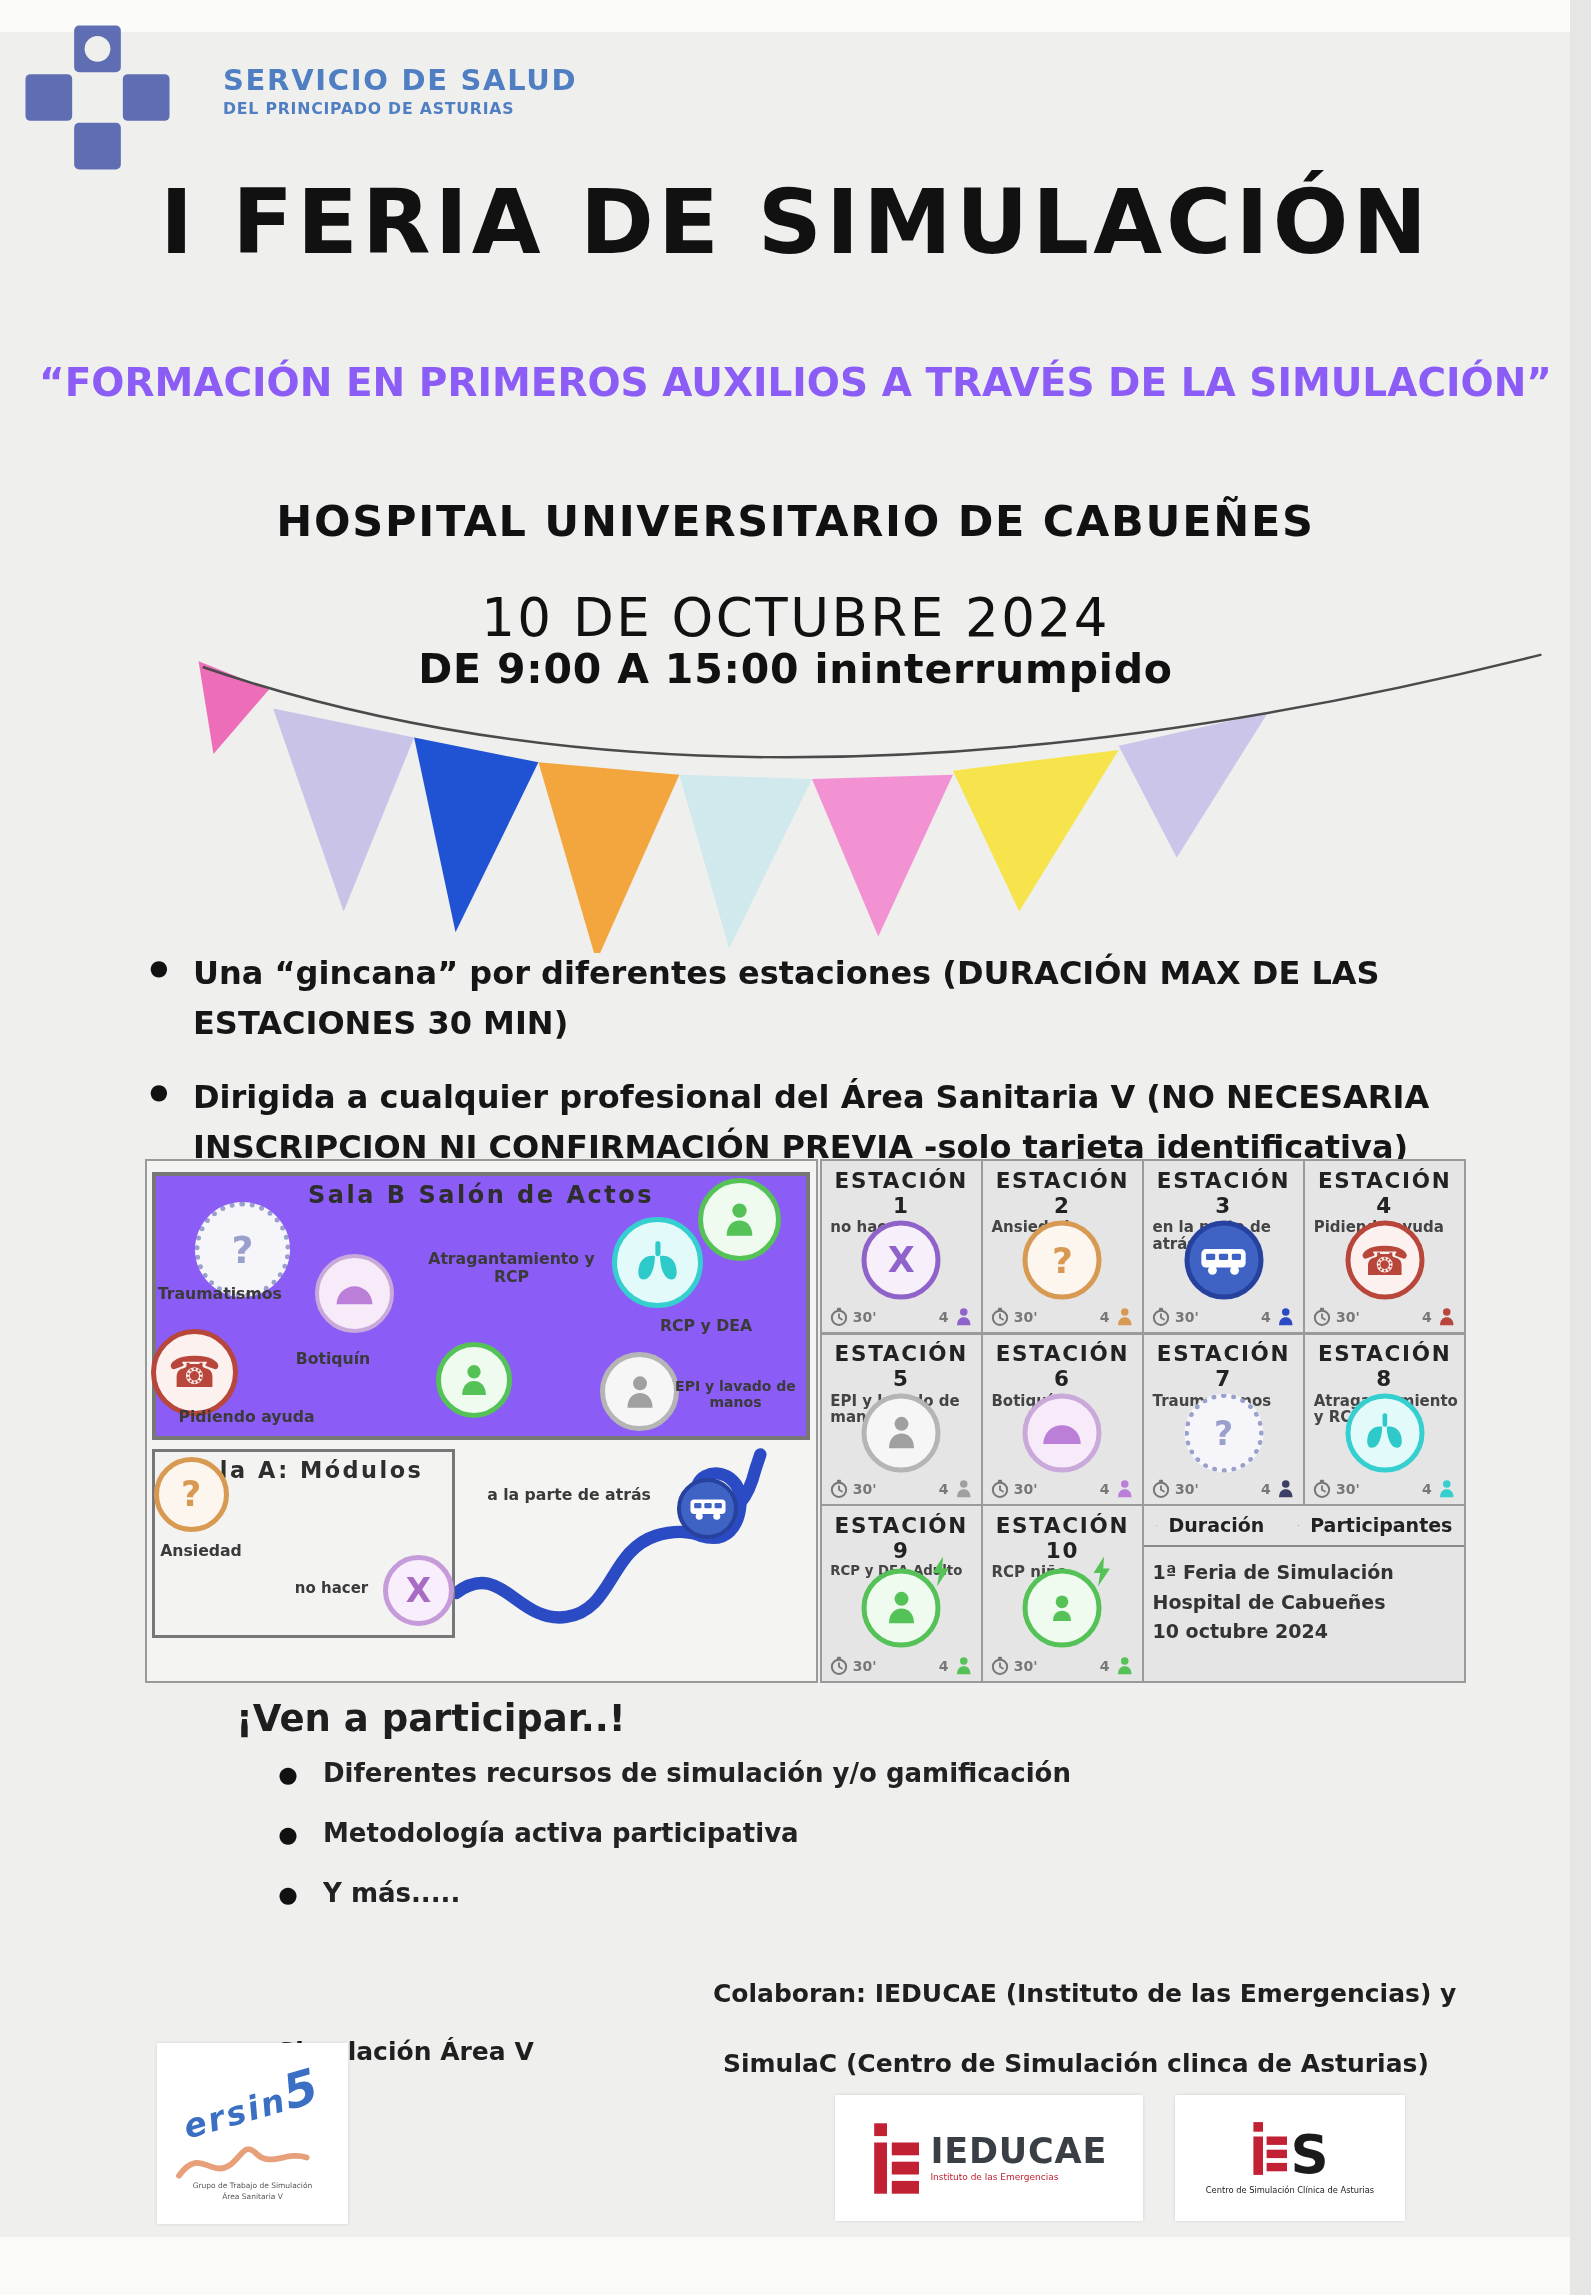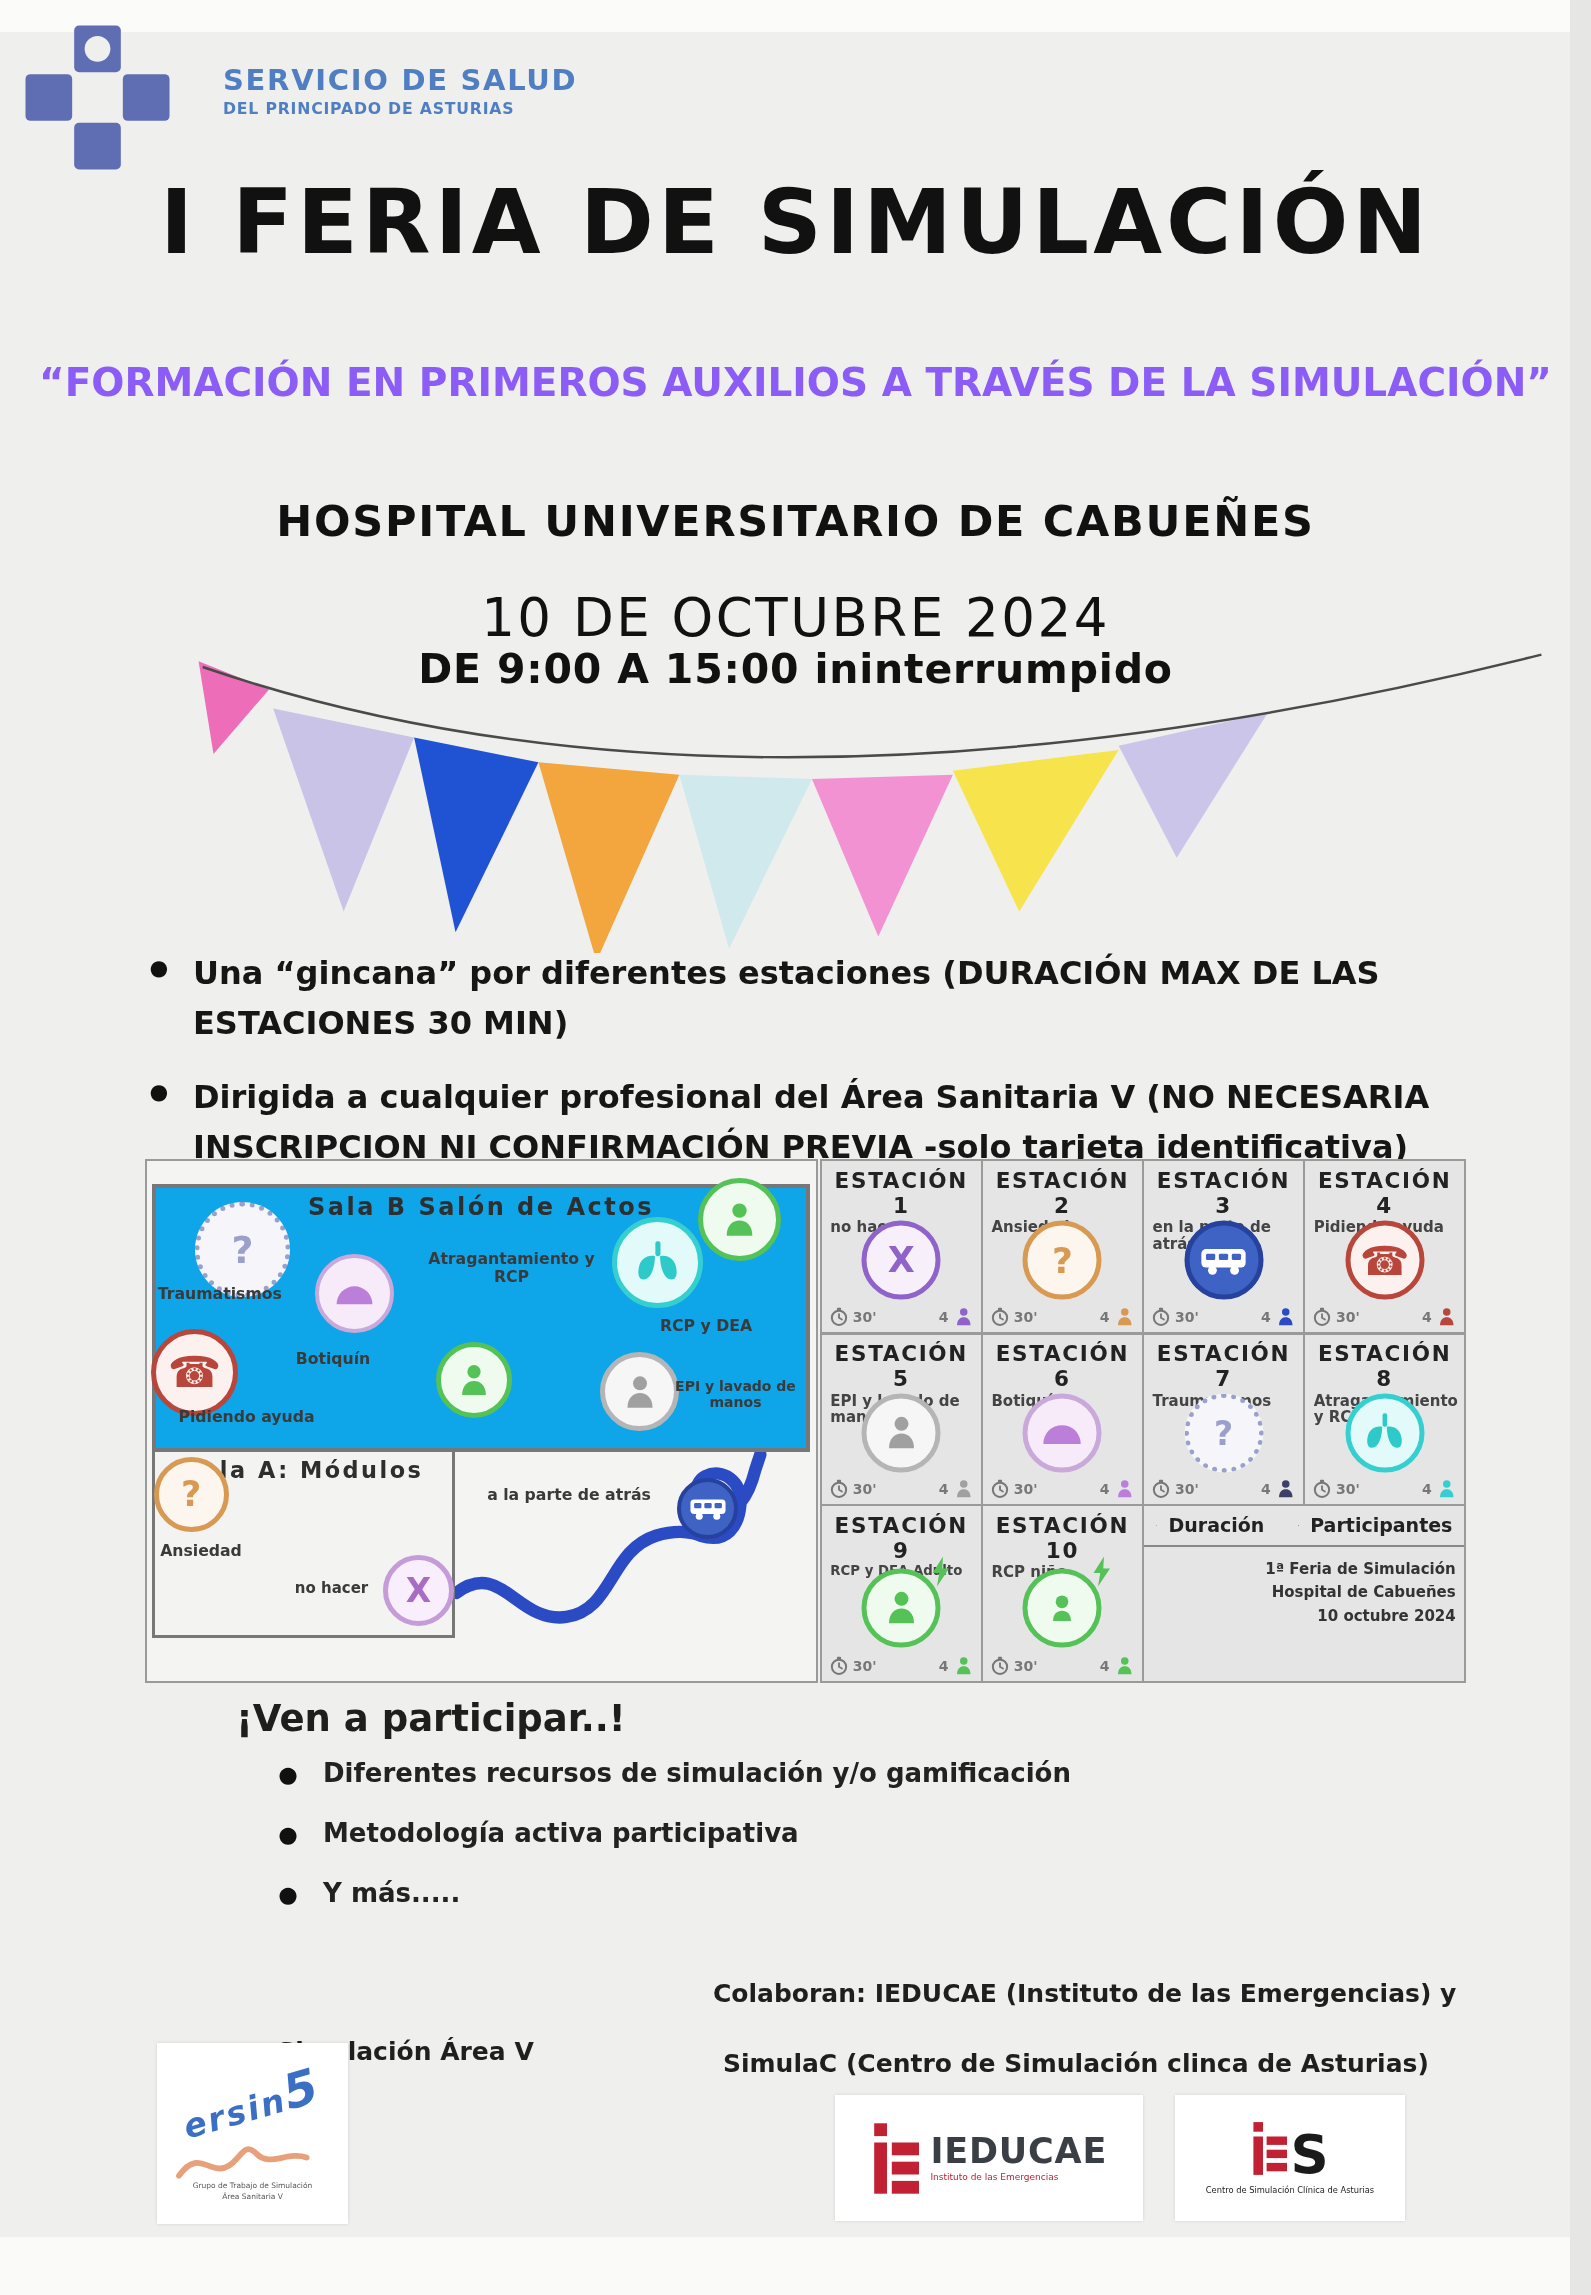--- a/index.html
+++ b/index.html
@@ -29,22 +29,22 @@
   .bunting{position:absolute;left:182px;top:638px;}
 
   .info-bullets{position:absolute;left:133px;top:949px;width:1359px;list-style:none;margin:0;padding:0;}
   .info-bullets li{position:relative;padding-left:60px;font-size:32px;font-weight:bold;
     line-height:1.55;color:#161616;margin-bottom:25px;}
   .info-bullets li::before{content:"●";position:absolute;left:16.6px;top:1.7px;font-size:21.5px;color:#111;}
 
   
   .map{position:absolute;left:145px;top:1159px;width:673px;height:524px;background:#f4f4f3;
     border:2.5px solid #9a9a9a;box-sizing:border-box;}
-  .roomB{position:absolute;left:5px;top:23px;width:658px;height:268px;border:4.1px solid #777;
-    box-sizing:border-box;background:#0ea5e9;}
+  .roomB{position:absolute;left:5px;top:11px;width:658px;height:268px;border:4.1px solid #777;
+    box-sizing:border-box;background:#8b5cf6;}
   .roomA{position:absolute;left:5px;top:288px;width:303px;height:189px;border:3.3px solid #777;
     box-sizing:border-box;background:#f3f3f2;}
   .room-title{position:absolute;left:0;top:5px;width:100%;text-align:center;font-size:24px;
     font-weight:bold;letter-spacing:2.5px;color:#2e2e2e;}
   .map-label{position:absolute;font-size:15.7px;font-weight:bold;color:#3a3a3a;text-align:center;line-height:1.15;}
   .ring{position:absolute;border-radius:50%;display:flex;align-items:center;justify-content:center;box-sizing:border-box;}
   .glyph{font-weight:900;line-height:1;}
   .map-svg{position:absolute;left:0;top:0;pointer-events:none;}
   .bolt{position:absolute;}
 
@@ -55,21 +55,21 @@
   .cell{position:relative;background:#e5e5e5;overflow:hidden;}
   .cell-title{margin-top:6.6px;text-align:center;font-size:21.5px;font-weight:800;letter-spacing:1.7px;color:#222;}
   .cell-topic{margin:1.7px 6.6px 0 8.3px;font-size:15px;font-weight:bold;color:#444;line-height:1.1;min-height:33px;}
   .cell-ring{position:absolute;left:50%;top:58%;transform:translate(-50%,-50%);}
   .cell-foot{position:absolute;left:6.6px;right:6.6px;bottom:4.1px;display:flex;justify-content:space-between;
     align-items:center;font-size:14px;font-weight:bold;color:#777;}
   .foot-side{display:flex;align-items:center;gap:4.1px;}
   .legend-cell{grid-column:span 2;}
   .legend-top{display:flex;align-items:center;gap:11.6px;padding:8.3px 11.6px;border-bottom:2.5px solid #8a8a8a;
     font-size:19px;font-weight:800;color:#222;}
-  .legend-caption{padding:11.6px 8.3px;text-align:right;font-size:15px;font-weight:bold;color:#333;line-height:1.55;}
+  .legend-caption{padding:11.6px 8.3px;text-align:left;font-size:19px;font-weight:bold;color:#333;line-height:1.55;}
 
   
   .participate-heading{position:absolute;left:236px;top:1697px;font-size:37px;font-weight:bold;color:#1e1e1e;}
   .participate-list{position:absolute;left:265px;top:1758px;width:1077px;list-style:none;margin:0;padding:0;}
   .participate-list li{position:relative;padding-left:58px;font-size:26px;font-weight:bold;color:#222;margin-bottom:30px;}
   .participate-list li::before{content:"●";position:absolute;left:13.3px;top:3.3px;font-size:22.4px;color:#111;}
 
   
   .org-line1{position:absolute;left:116px;top:1982px;width:580px;font-size:25px;font-weight:800;color:#1f1f1f;}
   .org-line2{position:absolute;left:215px;top:2037px;width:381px;text-align:center;font-size:25px;font-weight:800;color:#1f1f1f;}

